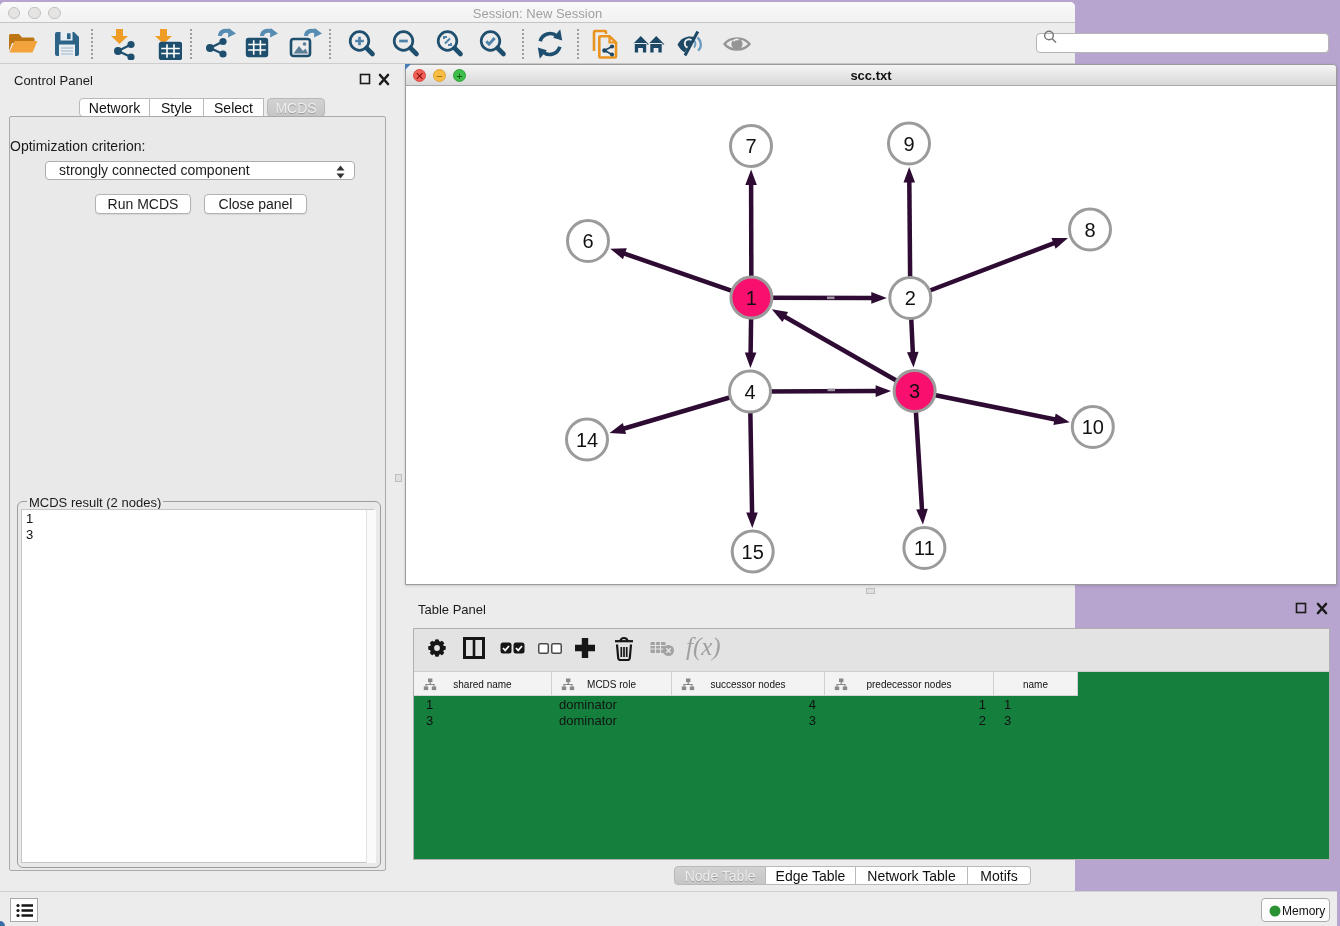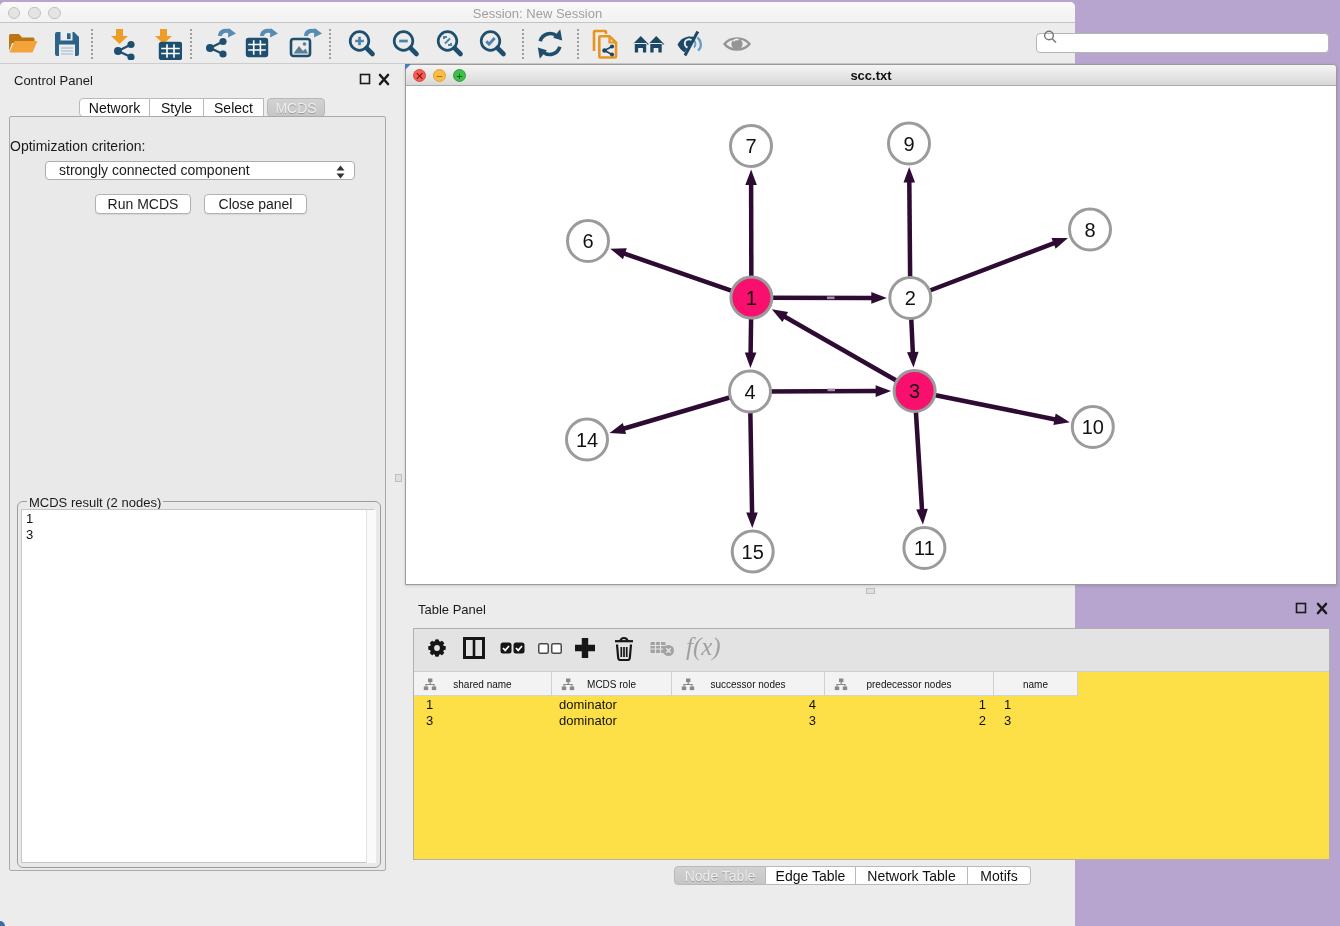--- a/index.html
+++ b/index.html
@@ -68,21 +68,21 @@
   #nettitle .t { position:absolute; top:3px; width:100%; text-align:center;
     font-size:13px; color:#111; font-weight:bold; }
   .tl { position:absolute; top:4px; width:13px; height:13px; border-radius:50%;
     font-size:11px; line-height:12px; text-align:center; }
   #graph { position:absolute; left:0; top:21px; }
 
   
   #tpanel { position:absolute; left:397px; top:589px; width:940px; height:300px; }
   #tpanel .hdr { position:absolute; left:21px; top:11px; font-size:13px; color:#1b1b1b; }
   #tbox { position:absolute; left:16px; top:37px; width:917px; height:232px;
-    border:1px solid #b0b0b0; background:#fde047;padding-left:30px; }
+    border:1px solid #b0b0b0; background:#15803d;padding-left:30px; }
   #ttoolbar { position:absolute; left:0; top:0; width:100%; height:43px;
     background:#e3e3e3; border-bottom:1px solid #cdcdcd; }
   #thead { position:absolute; left:0; top:43px; width:664px; height:24px;
     background:#f3f3f3; border-bottom:1px solid #d4d4d4; display:flex;
     font-size:10px; color:#111; }
   #thead .col { position:relative; border-right:1px solid #d0d0d0; height:24px;
     display:flex; align-items:center; justify-content:center; }
   .hicon { position:absolute; left:9px; top:6px; }
   .trow { position:absolute; left:0; width:664px; height:16px; font-size:13px;
     color:#111; }
@@ -453,19 +453,35 @@
       </div>
     </div>
     <div id="btabs">
       <div class="tab first sel" style="width:92px;padding:0">Node Table</div>
       <div class="tab" style="width:90px;padding:0">Edge Table</div>
       <div class="tab" style="width:112px;padding:0">Network Table</div>
       <div class="tab last" style="width:63px;padding:0">Motifs</div>
     </div>
   </div>
 
+  <div id="status">
+    <div class="lbtn">
+      <svg style="position:absolute;left:5px;top:4px" width="18" height="15" viewBox="0 0 18 15">
+        <circle cx="2" cy="2.5" r="1.6" fill="#161616"></circle>
+        <circle cx="2" cy="7.5" r="1.6" fill="#161616"></circle>
+        <circle cx="2" cy="12.5" r="1.6" fill="#161616"></circle>
+        <path d="M5.5 2.5 H17 M5.5 7.5 H17 M5.5 12.5 H17" stroke="#161616" stroke-width="2.6"></path>
+      </svg>
+    </div>
+    <div id="membtn">
+      <svg style="position:absolute;left:7px;top:6px" width="12" height="12" viewBox="0 0 12 12">
+        <circle cx="6" cy="6" r="5.5" fill="#2a9235"></circle>
+      </svg>
+      <span style="position:absolute;left:20px;top:5px">Memory</span>
+    </div>
+  </div>
   <div class="abs" style="left:405px;top:62px;width:0;height:0;border-top:6px solid #4a7db5;border-right:6px solid transparent;"></div>
   <div class="abs" style="left:0;top:919px;width:5px;height:5px;background:#3b6ea5;border-radius:0 5px 0 0;"></div>
 
   <div class="abs" style="left:395px;top:472px;width:7px;height:8px;background:#e0e0e0;border:1px solid #bdbdbd"></div>
   <div class="abs" style="left:866px;top:586px;width:9px;height:6px;background:#e0e0e0;border:1px solid #bdbdbd"></div>
 
 </div>
 
 </body></html>

